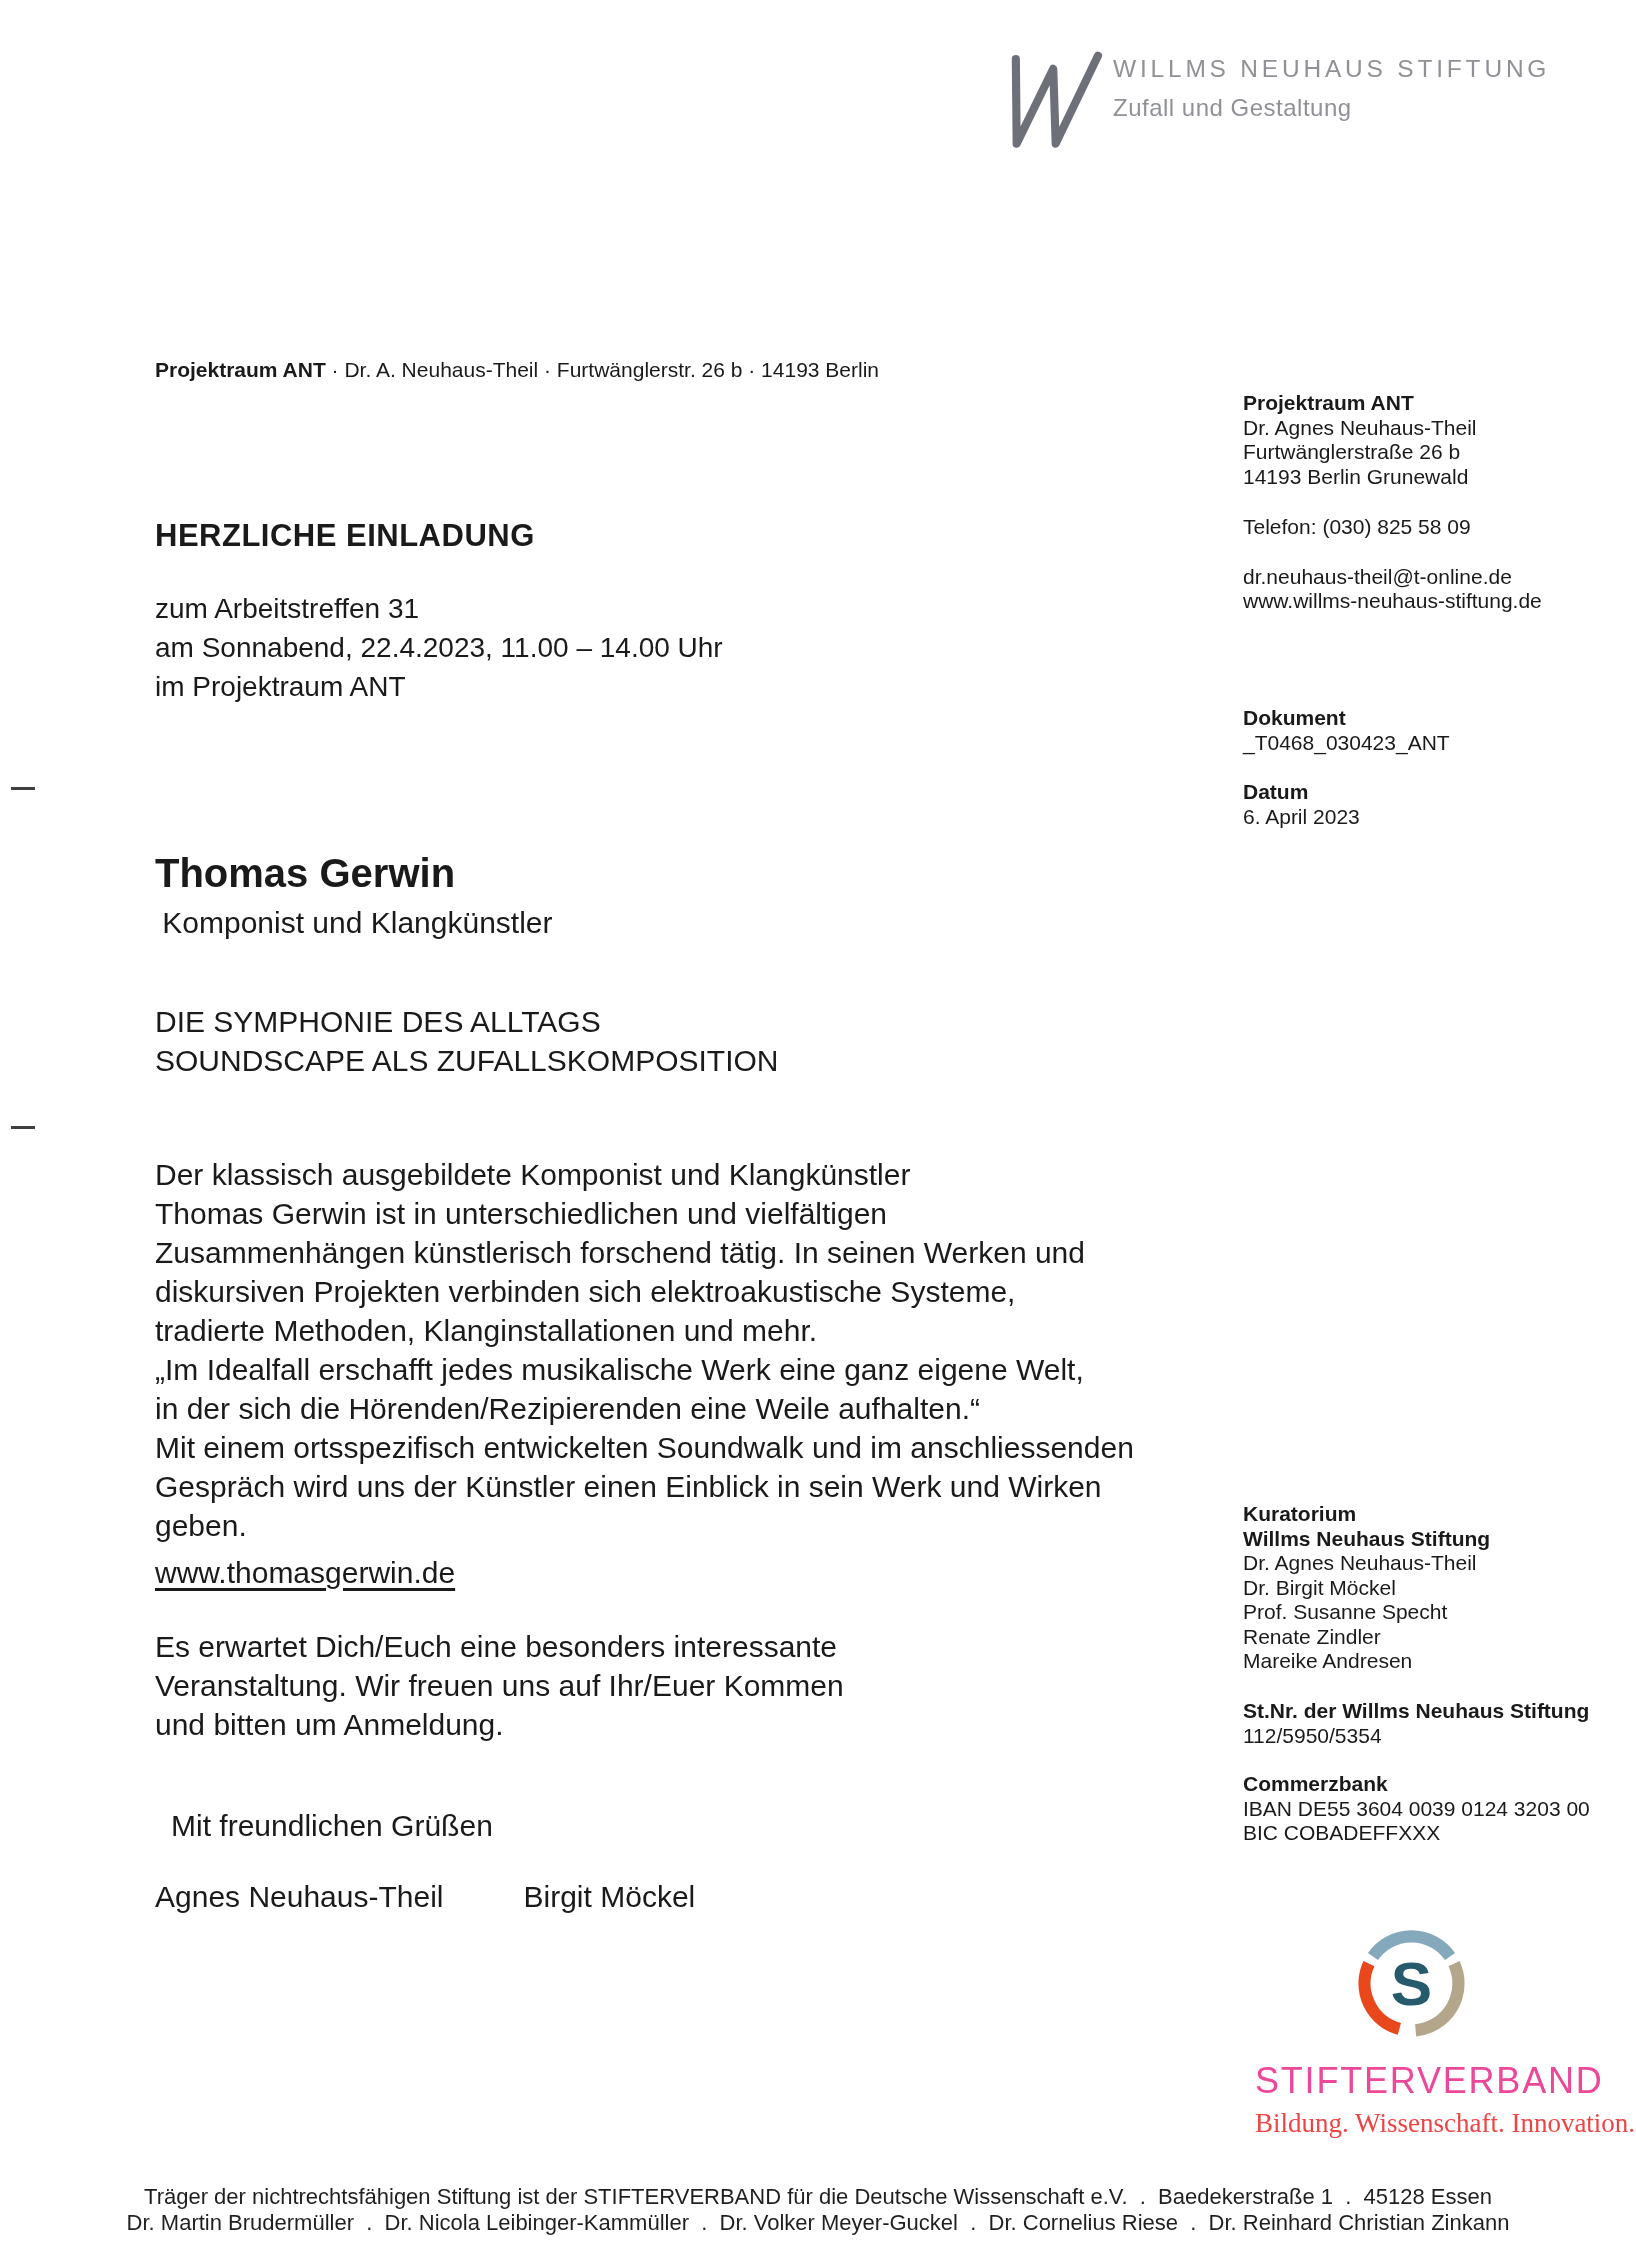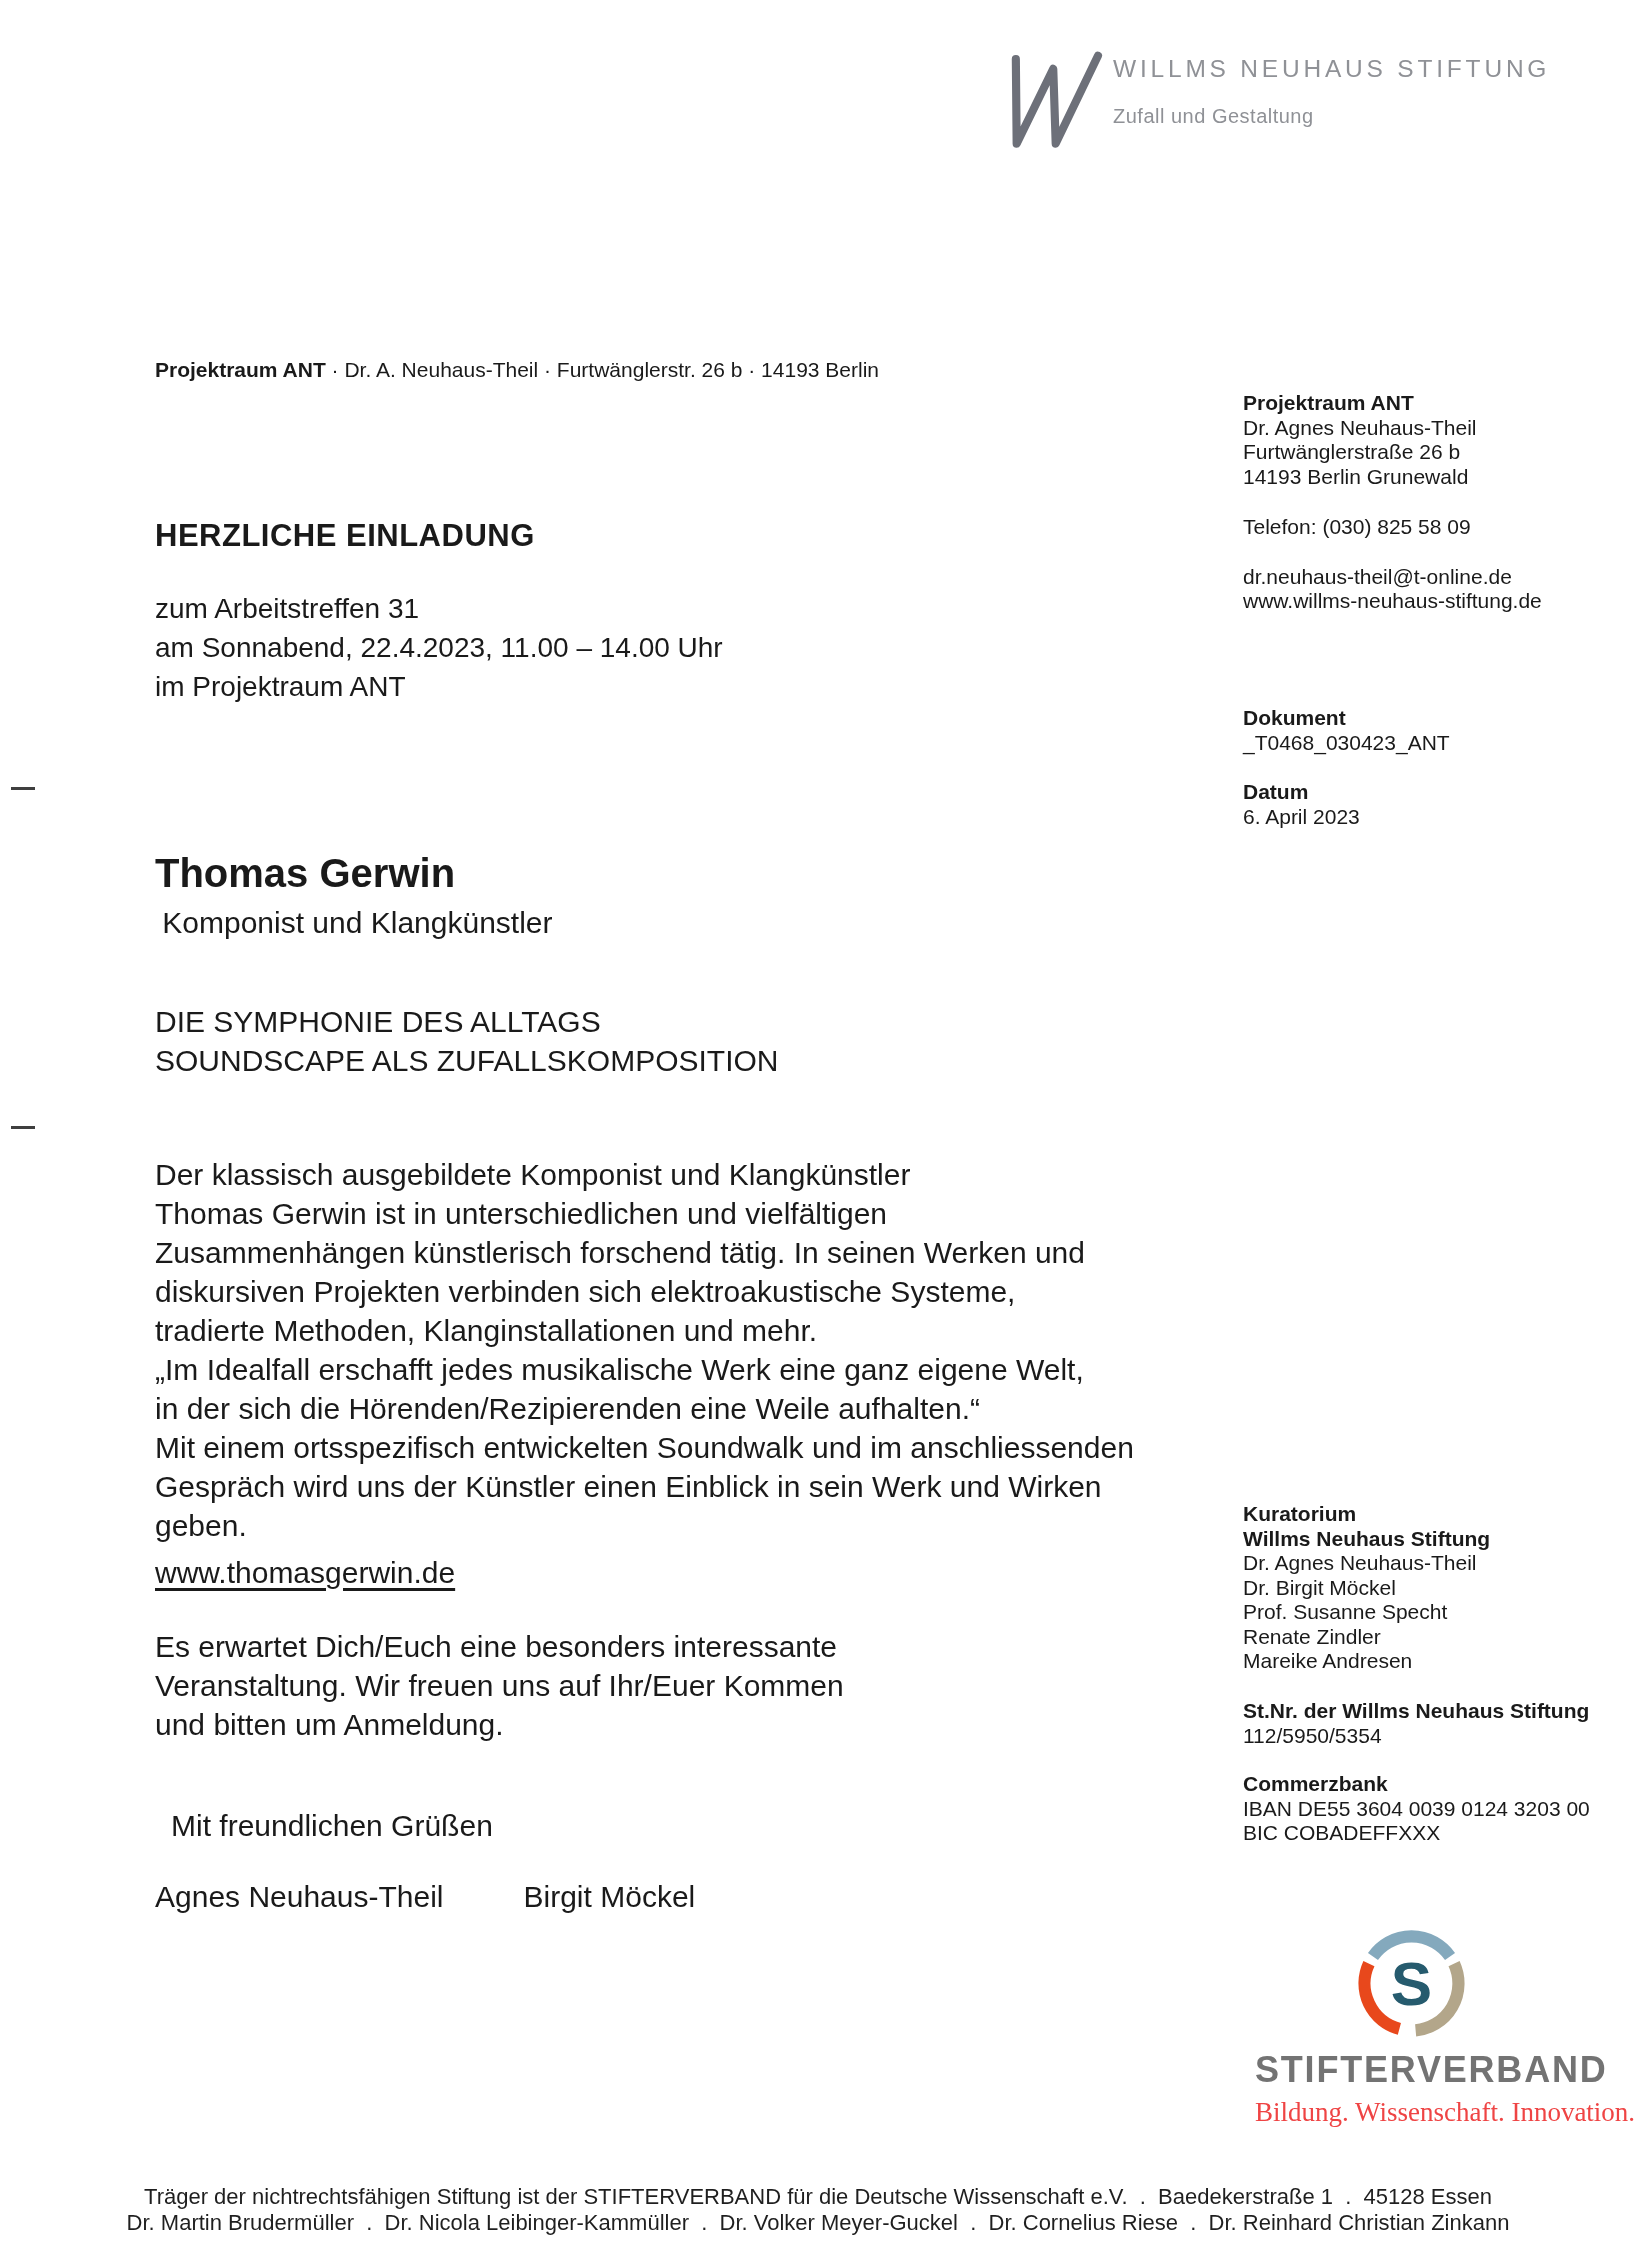--- a/index.html
+++ b/index.html
@@ -11,21 +11,21 @@
     font-family:"Liberation Sans", sans-serif;
     color:#1a1a1a;
     overflow:hidden;
   }
   .abs{position:absolute;}
 
   
   .brand-mark{position:absolute;left:989px;top:45px;width:122px;height:111px;}
   .brand-text{position:absolute;left:1113px;top:55px;color:#8f9196;}
   .brand-line1{font-size:24.5px;letter-spacing:3.8px;white-space:nowrap;}
-  .brand-line2{font-size:20px;letter-spacing:0.5px;margin-top:22px;white-space:nowrap;}
+  .brand-line2{font-size:24px;letter-spacing:0.5px;margin-top:11px;white-space:nowrap;}
 
   
   .fold-mark{position:absolute;left:11px;width:23.6px;height:2.7px;background:#3f3f3f;}
   .fm1{top:787px;} .fm2{top:1126px;}
 
   
   .sender{position:absolute;left:155px;top:358px;font-size:21px;white-space:nowrap;}
   .sender .b{font-weight:bold;}
 
   
@@ -49,21 +49,21 @@
   .side-contact{top:391px;}
   .side-doc{top:706px;}
   .side-date{top:780px;}
   .side-kur{top:1502px;}
   .side-stnr{top:1699px;}
   .side-bank{top:1772px;}
 
   
   .sv{position:absolute;left:1255px;top:1929px;width:313px;text-align:center;}
   .sv-ring{display:block;margin:0 auto;width:109px;height:109px;}
-  .sv-word{font-size:36px;font-weight:bold;letter-spacing:1.8px;color:#737373;margin-top:11px;white-space:nowrap;}
+  .sv-word{font-size:36px;font-weight:normal;letter-spacing:1.8px;color:#ec4899;margin-top:22px;white-space:nowrap;}
   .sv-tag{font-family:"Liberation Serif", serif;font-size:27px;color:#ef4444;margin-top:5.5px;white-space:nowrap;}
 
   
   .footer{position:absolute;left:0;top:2184px;width:1636px;text-align:center;font-size:22px;line-height:25.5px;color:#1f1f1f;}
   .footer div{white-space:nowrap;}
 </style>
 </head>
 <body>
 
 <div class="page">

